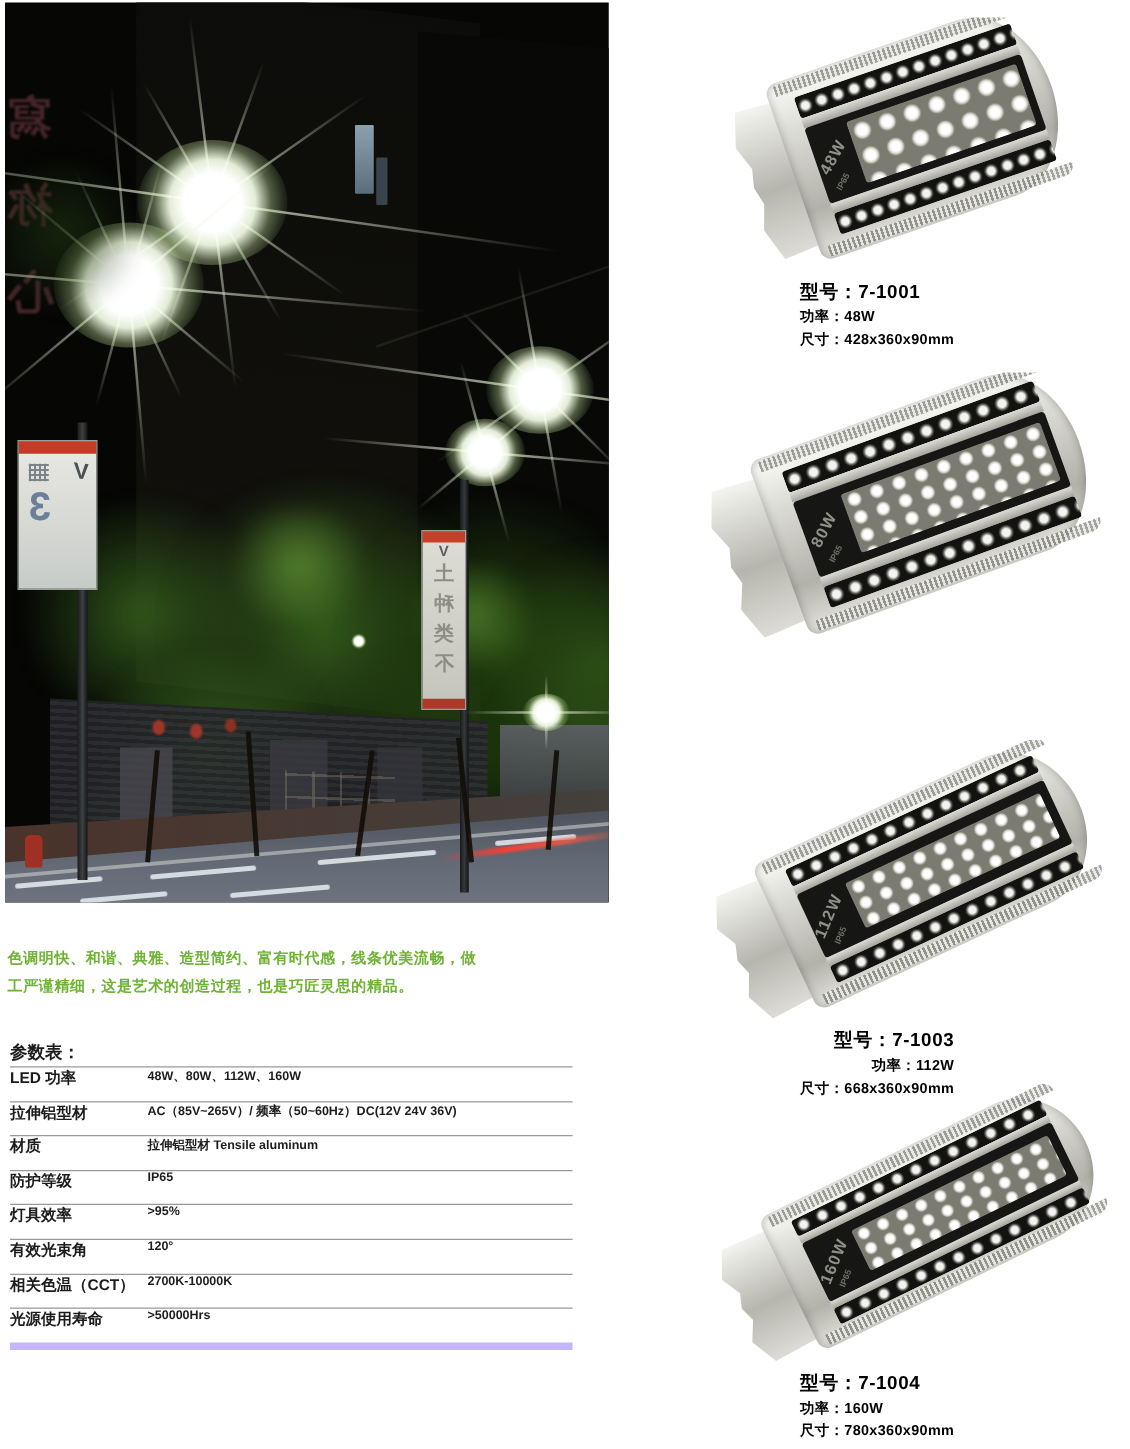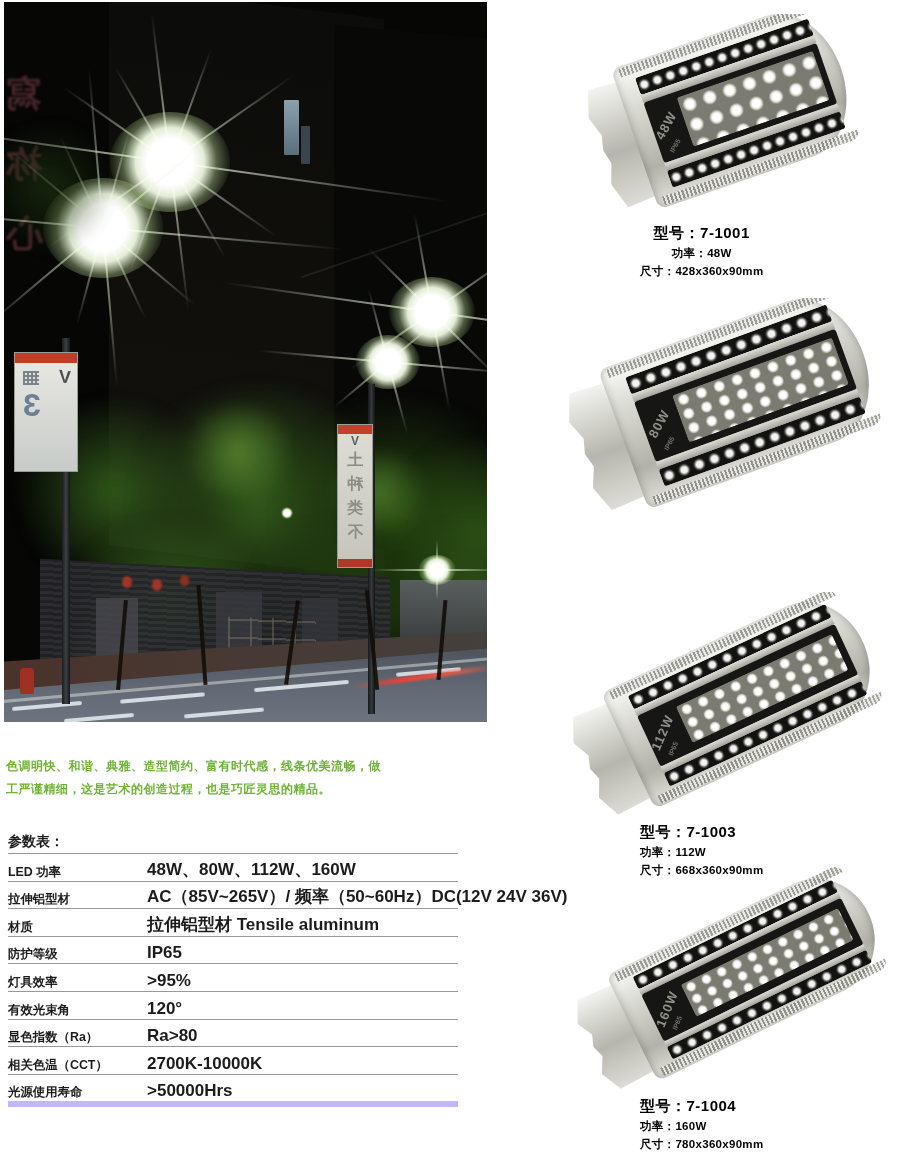--- a/index.html
+++ b/index.html
@@ -23,24 +23,24 @@
   .banner .band{width:100%;}
   .mbchar{display:block;text-align:center;font-size:16px;line-height:24px;color:#8d8d83;transform:scaleX(-1);font-weight:bold;}
 
   
   #intro{position:absolute;left:6px;top:755px;width:520px;color:#6fb335;font-weight:bold;
          font-size:12px;line-height:23px;letter-spacing:.5px;}
 
   
   #spec{position:absolute;left:8px;top:833px;width:450px;color:#1c1c1c;}
   #spec .title{font-size:14px;font-weight:bold;height:20px;}
-  .spec-row{display:flex;align-items:flex-end;height:26.6px;border-top:1px solid #999;}
+  .spec-row{display:flex;align-items:flex-start;height:26.6px;border-top:1px solid #999;}
   .spec-row:last-child{border-bottom:6px solid #c4b5fd;}
   .spec-label{min-width:106px;padding-right:4px;font-size:12.4px;font-weight:bold;white-space:nowrap;}
-  .spec-value{font-size:17px;font-weight:bold;white-space:nowrap;margin-left:29px;}
+  .spec-value{font-size:10px;font-weight:bold;white-space:nowrap;}
 
   
   .prod-img{position:absolute;overflow:hidden;}
   .lamp{position:absolute;display:flex;align-items:center;}
   .tail{width:17%;height:84%;margin-right:-6px;flex:0 0 auto;
         background:linear-gradient(180deg,#f4f4f0,#b6b6ae 55%,#dedcd6);
         clip-path:polygon(100% 2%,20% 0%,0% 22%,16% 38%,8% 50%,16% 62%,0% 78%,20% 100%,100% 98%);}
   .lbody{position:relative;flex:1;height:100%;
         background:linear-gradient(180deg,#fbfbf8 0%,#dcdcd6 28%,#b2b2aa 72%,#e6e6e0 100%);
         border-radius:10px 60px 60px 10px / 10px 55% 55% 10px;
@@ -214,24 +214,20 @@
     </div>
     <div class="spec-row">
       <span class="spec-label">灯具效率</span>
       <span class="spec-value">&gt;95%</span>
     </div>
     <div class="spec-row">
       <span class="spec-label">有效光束角</span>
       <span class="spec-value">120°</span>
     </div>
     <div class="spec-row">
-      <span class="spec-label">显色指数（Ra）</span>
-      <span class="spec-value">Ra&gt;80</span>
-    </div>
-    <div class="spec-row">
       <span class="spec-label">相关色温（CCT）</span>
       <span class="spec-value">2700K-10000K</span>
     </div>
     <div class="spec-row">
       <span class="spec-label">光源使用寿命</span>
       <span class="spec-value">&gt;50000Hrs</span>
     </div>
   </div>
 
   <div class="prod-img" style="left:573px;top:14px;width:297px;height:200px;">
@@ -247,21 +243,21 @@
               <span class="ip">IP65</span>
             </div>
             <div class="grid g1"></div>
           </div>
           <div class="sep"></div>
           <div class="strip"></div>
         </div>
       </div>
     </div>
   </div>
-  <div class="prod-text" style="top:224px;text-align:center;">
+  <div class="prod-text" style="top:224px;">
     <div class="model-line"><span>型号：</span><span>7-1001</span></div>
     <div class="sub-line"><span>功率：</span><span>48W</span></div>
     <div class="sub-line"><span>尺寸：</span><span>428x360x90mm</span></div>
   </div>
 
   <div class="prod-img" style="left:556px;top:298px;width:334px;height:214px;">
     <div class="lamp" style="left:16px;top:32px;width:300px;height:148px;transform:rotate(-20deg);">
       <div class="tail"></div>
       <div class="lbody">
         <div class="face">
@@ -294,21 +290,21 @@
               <span class="ip">IP65</span>
             </div>
             <div class="grid g3"></div>
           </div>
           <div class="sep"></div>
           <div class="strip"></div>
         </div>
       </div>
     </div>
   </div>
-  <div class="prod-text" style="top:823px;">
+  <div class="prod-text" style="top:823px;text-align:right;">
     <div class="model-line"><span>型号：</span><span>7-1003</span></div>
     <div class="sub-line"><span>功率：</span><span>112W</span></div>
     <div class="sub-line"><span>尺寸：</span><span>668x360x90mm</span></div>
   </div>
 
   <div class="prod-img" style="left:562px;top:866px;width:340px;height:228px;">
     <div class="lamp" style="left:12px;top:56px;width:310px;height:118px;transform:rotate(-26deg);">
       <div class="tail"></div>
       <div class="lbody">
         <div class="face">

